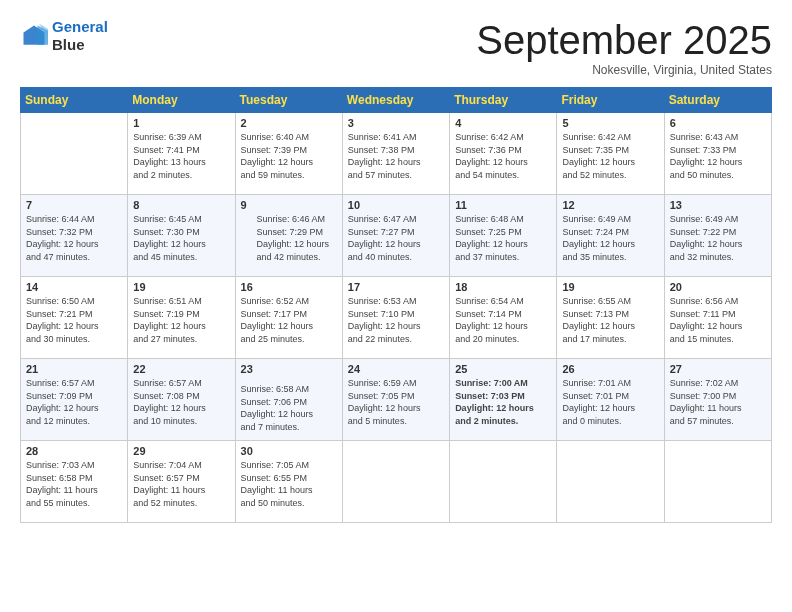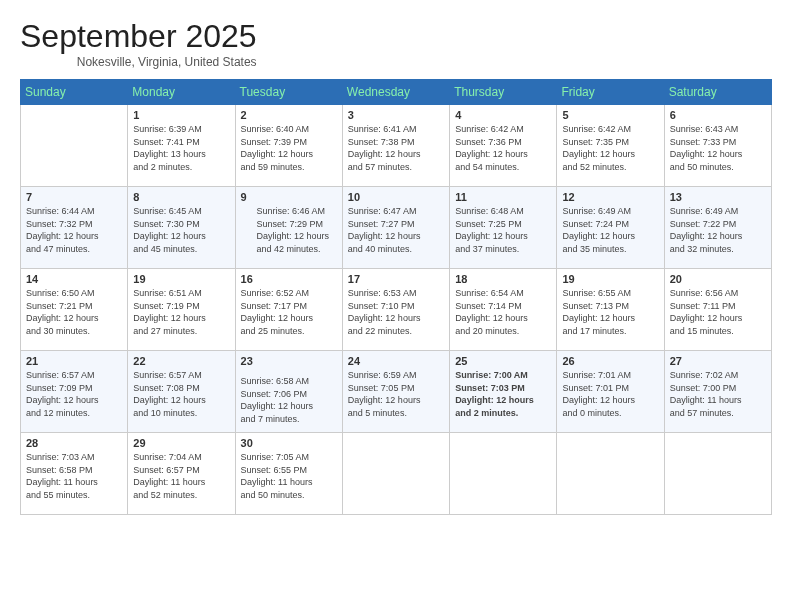--- a/index.html
+++ b/index.html
@@ -37,38 +37,38 @@
       color: #1a6ec4;
     }
     .logo-icon {
       width: 28px;
       height: 28px;
     }
     .title-block {
       text-align: right;
     }
     .month-title {
-      font-size: 32px;
+      font-size: 40px;
       font-weight: normal;
       color: #222;
     }
     .location {
       font-size: 12px;
       color: #555;
     }
     table {
       width: 100%;
       border-collapse: collapse;
       table-layout: fixed;
     }
     thead tr th {
       background: #2c6eb5;
-      color: #86efac;
+      color: #fde047;
       font-size: 12px;
-      font-weight: normal;
+      font-weight: bold;
       padding: 5px 4px;
       text-align: left;
       border: 1px solid #2c6eb5;
     }
     tbody tr td {
       border: 1px solid #ccc;
       vertical-align: top;
       padding: 4px 5px;
       font-size: 9.5px;
       color: #333;
@@ -93,20 +93,31 @@
     }
     tbody tr:nth-child(even) td {
       background: #f3f7fd;
     }
   </style>
 </head>
 <body>
 
 <div class="page">
   <div class="header">
+    <div class="logo">
+      <svg class="logo-icon" viewBox="0 0 32 32" xmlns="http://www.w3.org/2000/svg">
+        <polygon points="16,4 28,12 28,26 4,26 4,12" fill="#1a6ec4" opacity="0.85"></polygon>
+        <polygon points="20,4 32,10 32,26 20,26" fill="#2c8fd4" opacity="0.7"></polygon>
+        <polygon points="22,2 32,8 32,20" fill="#5ab0e8" opacity="0.6"></polygon>
+      </svg>
+      <div class="logo-text">
+        <div><span>General</span></div>
+        <div>Blue</div>
+      </div>
+    </div>
     <div class="title-block">
       <div class="month-title">September 2025</div>
       <div class="location">Nokesville, Virginia, United States</div>
     </div>
   </div>
 
   <table>
     <thead>
       <tr id="thead-row">
           <th>Sunday</th>

